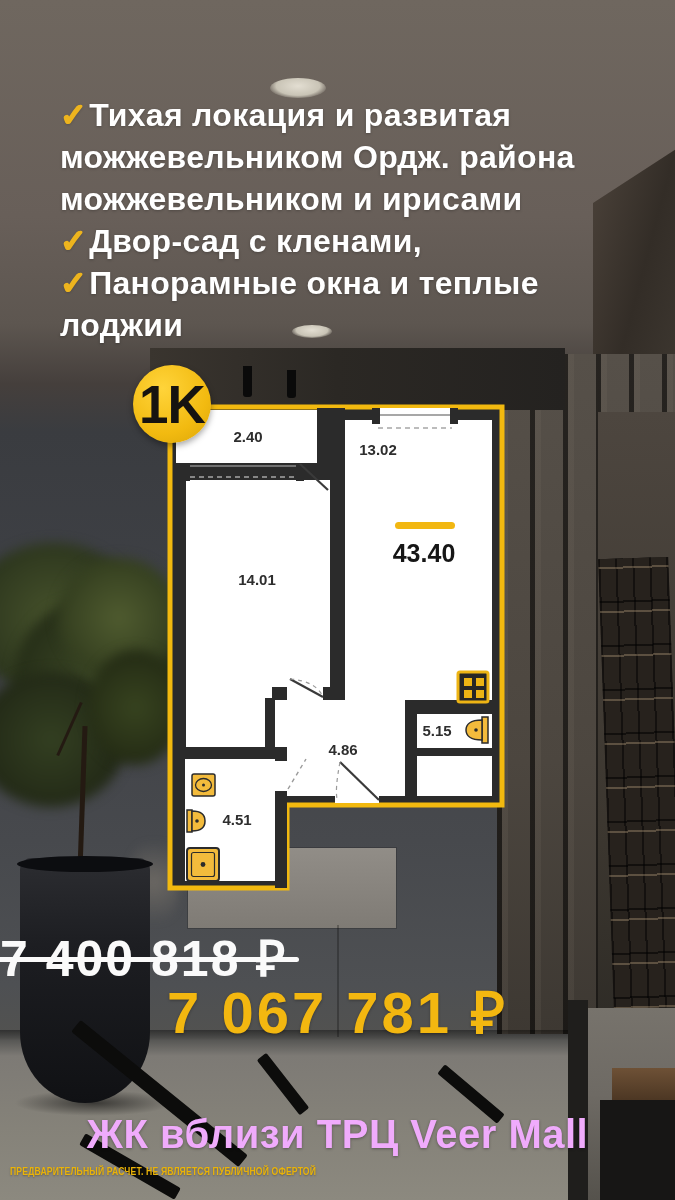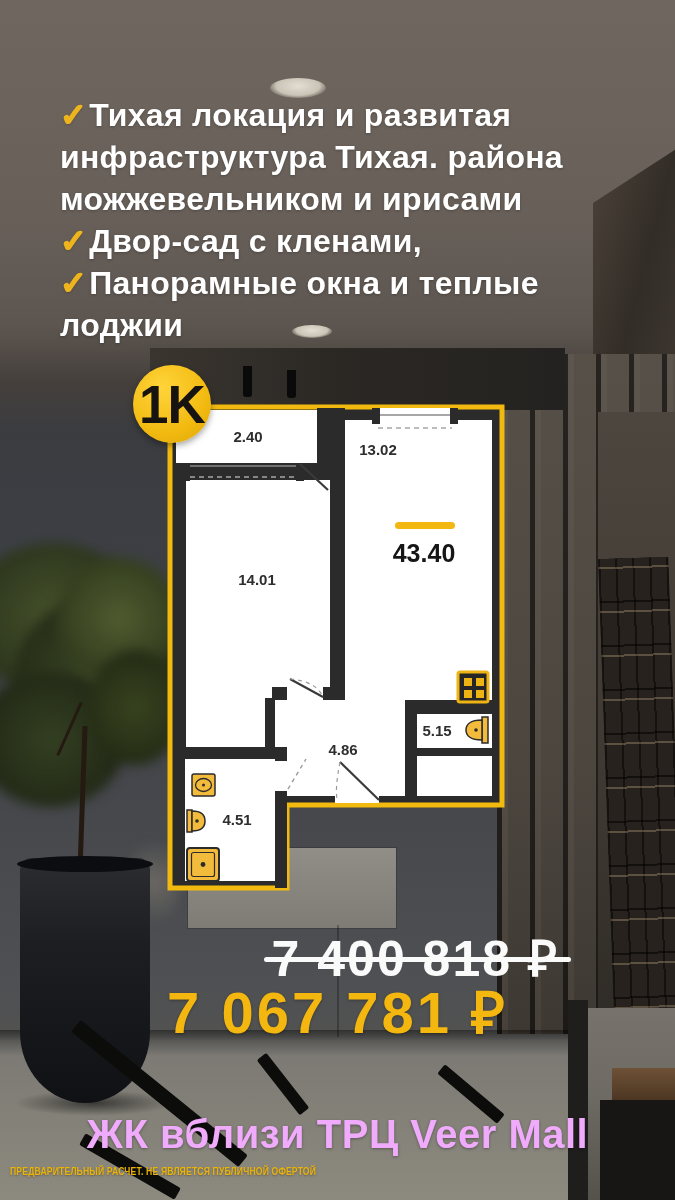--- a/index.html
+++ b/index.html
@@ -85,21 +85,21 @@
   .plan{left:160px;top:398px;}
   .plan text{font-family:"Liberation Sans",sans-serif;font-weight:700;fill:#2e2e2e;font-size:15px;}
   .plan .total{font-size:25px;fill:#161616;}
   .badge{left:133px;top:365px;width:78px;height:78px;border-radius:50%;
     background:radial-gradient(circle at 38% 30%,#ffd43a 0%,#f2ba10 62%,#d9a408 100%);
     display:flex;align-items:center;justify-content:center;
     color:#161310;font-size:53px;font-weight:800;letter-spacing:-1px;
     box-shadow:0 3px 6px rgba(0,0,0,.35);}
 
   
-  .price-old{left:0;top:932px;width:559px;text-align:right;color:#fafafa;
+  .price-old{left:0;top:932px;width:559px;text-align:left;color:#fafafa;
     font-size:50px;font-weight:700;letter-spacing:2px;line-height:54px;}
   .price-old .strike{position:relative;display:inline-block;}
   .price-old .strike::after{content:"";position:absolute;left:-8px;right:-12px;top:50%;
     height:5px;margin-top:-2px;background:#fafafa;border-radius:3px;}
   .price-new{left:0;top:982px;width:675px;text-align:center;color:#f3b710;
     font-size:58px;font-weight:700;letter-spacing:3px;line-height:62px;
     text-shadow:0 1px 3px rgba(0,0,0,.3);}
   .footer-title{left:0;top:1112px;width:675px;text-align:center;color:#f0abfc;
     font-size:40px;font-weight:700;letter-spacing:.5px;
     text-shadow:0 1px 3px rgba(0,0,0,.35);}
@@ -140,21 +140,21 @@
   <div class="abs floor-strip fs2"></div>
   <div class="abs floor-strip fs3"></div>
   <div class="abs floor-strip fs4"></div>
   <div class="abs glass-frame"></div>
   <div class="abs glass-panel"></div>
   <div class="abs bench"></div>
   <div class="abs under-bench"></div>
 
   <div class="abs features">
     <div class="feat-line"><span class="check">✓</span><span>Тихая локация и развитая</span></div>
-    <div class="feat-line"><span>инфраструктура Тихая. района</span></div>
+    <div class="feat-line"><span>можжевельником Ордж. района</span></div>
     <div class="feat-line"><span>можжевельником и ирисами</span></div>
     <div class="feat-line"><span class="check">✓</span><span>Двор-сад с кленами,</span></div>
     <div class="feat-line"><span class="check">✓</span><span>Панорамные окна и теплые</span></div>
     <div class="feat-line"><span>лоджии</span></div>
   </div>
 
   <svg class="abs plan" width="352" height="502" viewBox="0 0 352 502">
 
     <path d="M10,9 H342 V407 H127 V490 H10 Z" fill="#2b2b2b" stroke="#f2b90f" stroke-width="5" stroke-linejoin="miter"></path>
 

